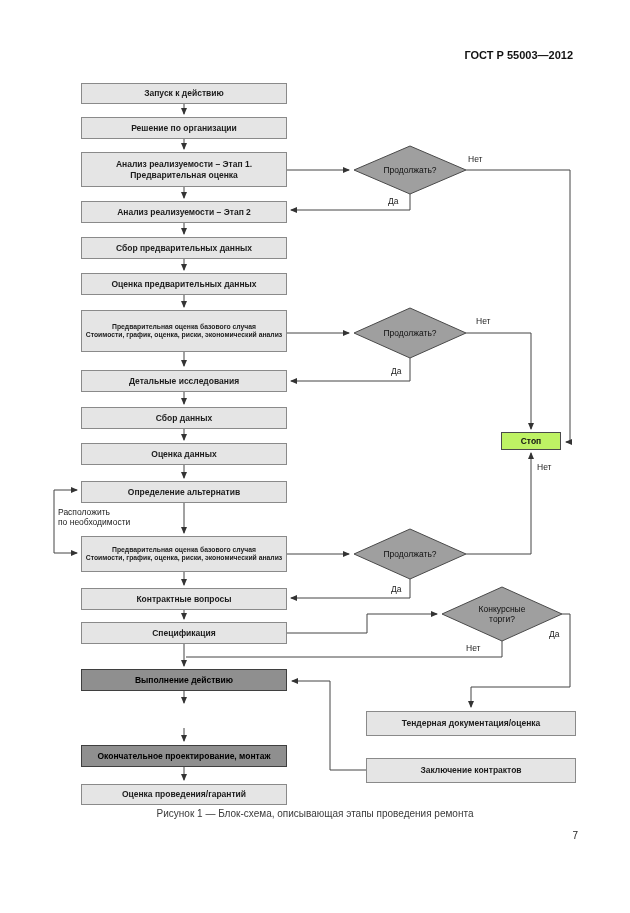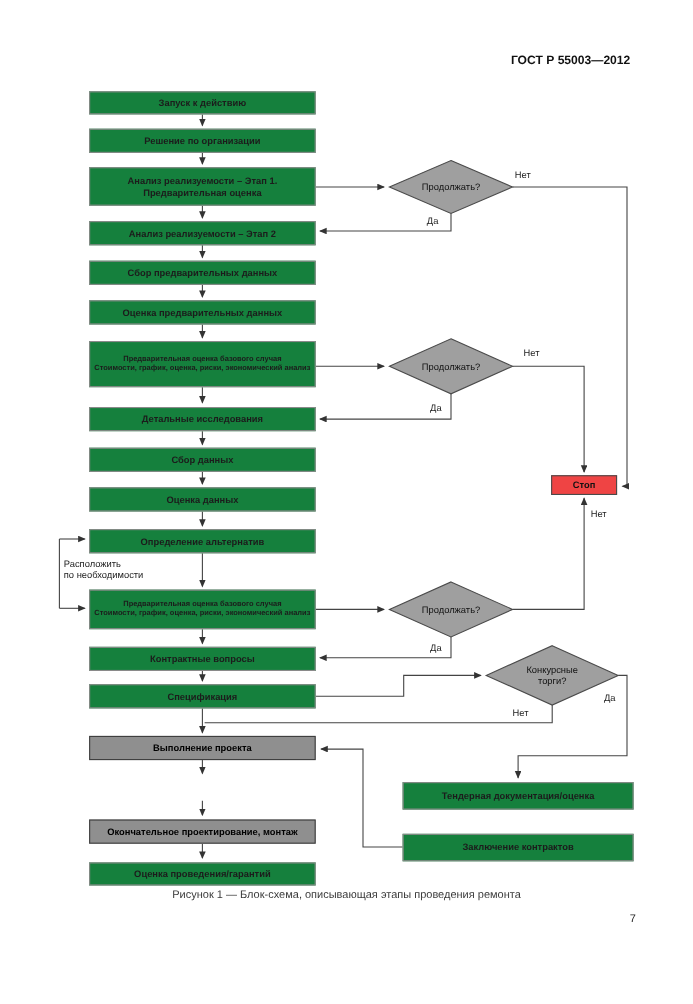--- a/index.html
+++ b/index.html
@@ -3,26 +3,26 @@
 <meta charset="utf-8">
 <style>
   html,body{margin:0;padding:0;background:#ffffff;}
   #page{
     position:relative;width:630px;height:913px;background:#ffffff;
     font-family:"Liberation Sans","DejaVu Sans",sans-serif;overflow:hidden;
   }
   #connectors{position:absolute;left:0;top:0;width:630px;height:913px;}
   .node{
     position:absolute;box-sizing:border-box;display:flex;align-items:center;justify-content:center;
-    text-align:center;background:#15803d;border:1px solid #8a8a8a;
+    text-align:center;background:#e5e5e5;border:1px solid #8a8a8a;
     font-size:8.5px;font-weight:bold;color:#1c1c1c;line-height:1.25;white-space:pre-line;
   }
   .node.dark{background:#8f8f8f;border-color:#3f3f3f;color:#000;}
   .node.small{font-size:6.8px;font-weight:600;letter-spacing:0;}
-  .node.stop{background:#ef4444;border-color:#4a4a4a;color:#111;}
+  .node.stop{background:#bef264;border-color:#4a4a4a;color:#111;}
   .dlabel{
     position:absolute;display:flex;align-items:center;justify-content:center;text-align:center;
     font-size:8.5px;font-weight:normal;color:#111;line-height:1.2;white-space:pre-line;pointer-events:none;
   }
   .elabel{
     position:absolute;font-size:8.5px;font-weight:normal;color:#222;line-height:1.15;white-space:pre-line;
   }
   .header{
     position:absolute;top:49px;right:57px;font-size:11px;font-weight:bold;color:#111;
   }
@@ -104,21 +104,21 @@
   <div class="node small" style="left:81px;top:310px;width:206px;height:42px">Предварительная оценка базового случая
 Стоимости, график, оценка, риски, экономический анализ</div>
   <div class="node" style="left:81px;top:370px;width:206px;height:22px">Детальные исследования</div>
   <div class="node" style="left:81px;top:443px;width:206px;height:22px">Оценка данных</div>
   <div class="node" style="left:81px;top:407px;width:206px;height:22px">Сбор данных</div>
   <div class="node" style="left:81px;top:481px;width:206px;height:22px">Определение альтернатив</div>
   <div class="node small" style="left:81px;top:536px;width:206px;height:36px">Предварительная оценка базового случая
 Стоимости, график, оценка, риски, экономический анализ</div>
   <div class="node" style="left:81px;top:588px;width:206px;height:22px">Контрактные вопросы</div>
   <div class="node" style="left:81px;top:622px;width:206px;height:22px">Спецификация</div>
-  <div class="node dark" style="left:81px;top:669px;width:206px;height:22px">Выполнение проекта</div>
+  <div class="node dark" style="left:81px;top:669px;width:206px;height:22px">Выполнение действию</div>
   <div class="node dark" style="left:81px;top:745px;width:206px;height:22px">Окончательное проектирование, монтаж</div>
   <div class="node" style="left:81px;top:784px;width:206px;height:21px">Оценка проведения/гарантий</div>
 
   <div class="node" style="left:366px;top:711px;width:210px;height:25px">Тендерная документация/оценка</div>
   <div class="node" style="left:366px;top:758px;width:210px;height:25px">Заключение контрактов</div>
   <div class="node stop" style="left:501px;top:432px;width:60px;height:18px">Стоп</div>
 
   <div class="dlabel" style="left:354px;top:146px;width:112px;height:48px">Продолжать?</div>
   <div class="dlabel" style="left:354px;top:308px;width:112px;height:50px">Продолжать?</div>
   <div class="dlabel" style="left:354px;top:529px;width:112px;height:50px">Продолжать?</div>

